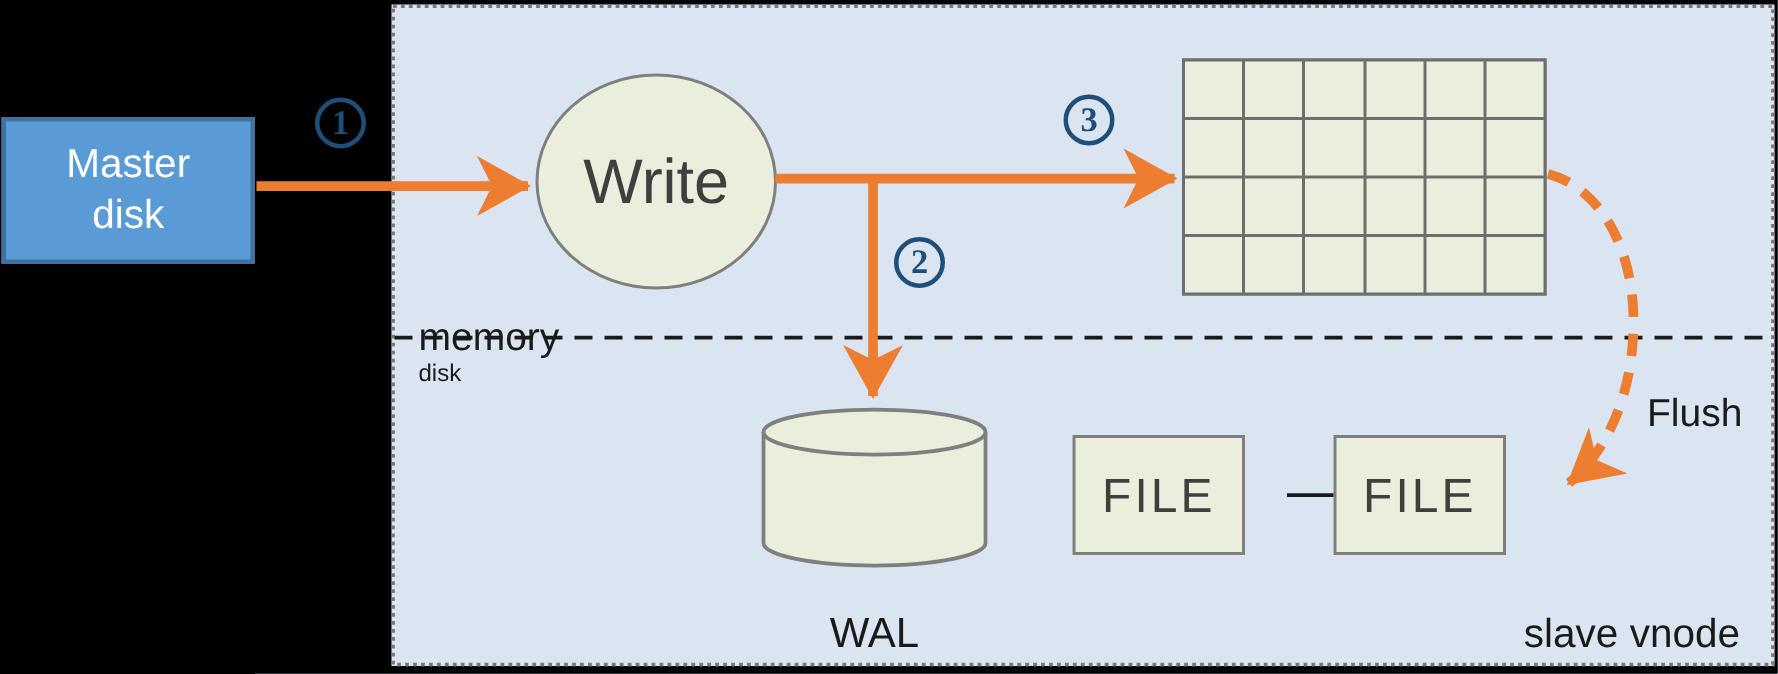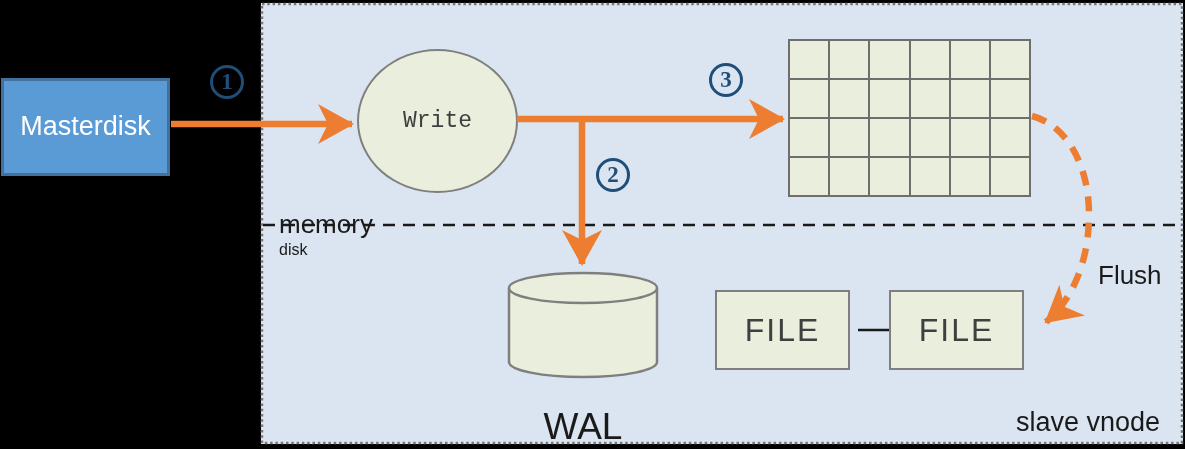--- a/index.html
+++ b/index.html
@@ -15,37 +15,37 @@
   .node-box {
     position: absolute; box-sizing: border-box;
     display: flex; align-items: center; justify-content: center;
     color: var(--node-text, #3f3f3f);
   }
   .master {
     left: 1px; top: 78px; width: 169px; height: 98px;
     background: var(--master-fill, #5b9bd5);
     border: 3px solid var(--master-border, #41719c);
     color: var(--master-text, #fff);
-    flex-direction: row; font-size: 27px; line-height: 1.25; text-align: center;
+    flex-direction: column; font-size: 27px; line-height: 1.25; text-align: center;
   }
   .write {
     left: 357px; top: 49px; width: 161px; height: 144px;
     background: var(--node-fill, #e9efdc);
     border: 2.5px solid var(--node-border, #7f7f7f);
-    border-radius: 50%; font-size: 23px; font-family: Liberation Mono, monospace;
+    border-radius: 50%; font-size: 42px;
   }
   .memory-grid {
     position: absolute; left: 788px; top: 39px; width: 243px; height: 158px;
     box-sizing: border-box; display: grid; gap: 2px;
     background: var(--grid-line, #666);
     border: 2px solid var(--grid-line, #666);
   }
   .memory-grid .cell { background: var(--node-fill, #e9efdc); }
   .file-box {
-    top: 290px; width: 135px; height: 80px;
+    top: 290px; width: 115px; height: 80px;
     background: var(--node-fill, #e9efdc);
     border: 2.5px solid var(--node-border, #7f7f7f);
     font-size: 32px; letter-spacing: 2px;
   }
   .file-left  { left: 715px; }
   .file-right { left: 889px; }
   .overlay { position: absolute; left: 0; top: 0; pointer-events: none; }
   .oline  { stroke: var(--arrow-orange, #ed7d31); stroke-width: 6.5; fill: none; }
   .odash  { stroke-dasharray: 15 11; }
   .ah     { fill: var(--arrow-orange, #ed7d31); }
@@ -56,21 +56,21 @@
   .badge {
     position: absolute; width: 34px; height: 34px; box-sizing: border-box;
     border: 3px solid var(--badge-blue, #1f4e79); border-radius: 50%;
     display: flex; align-items: center; justify-content: center;
     color: var(--badge-blue, #1f4e79);
     font-family: "Liberation Serif", serif; font-size: 23px; font-weight: 700;
   }
   .lbl { position: absolute; color: var(--label-text, #1a1a1a); white-space: nowrap; margin-top: 12px; }
   .lbl-memory { left: 279px; top: 197px; font-size: 26px; }
   .lbl-disk   { left: 279px; top: 229px; font-size: 16px; }
-  .lbl-wal    { left: 509px; top: 394px; width: 148px; text-align: center; font-size: 37px; }
+  .lbl-wal    { left: 509px; top: 394px; width: 148px; text-align: center; font-size: 28px; }
   .lbl-flush  { left: 1098px; top: 248px; font-size: 26px; }
   .lbl-slave  { right: 25px; top: 395px; font-size: 27px; }
 </style>
 </head>
 <body>
 
 <div class="canvas">
 
   <div class="panel"></div>
 

